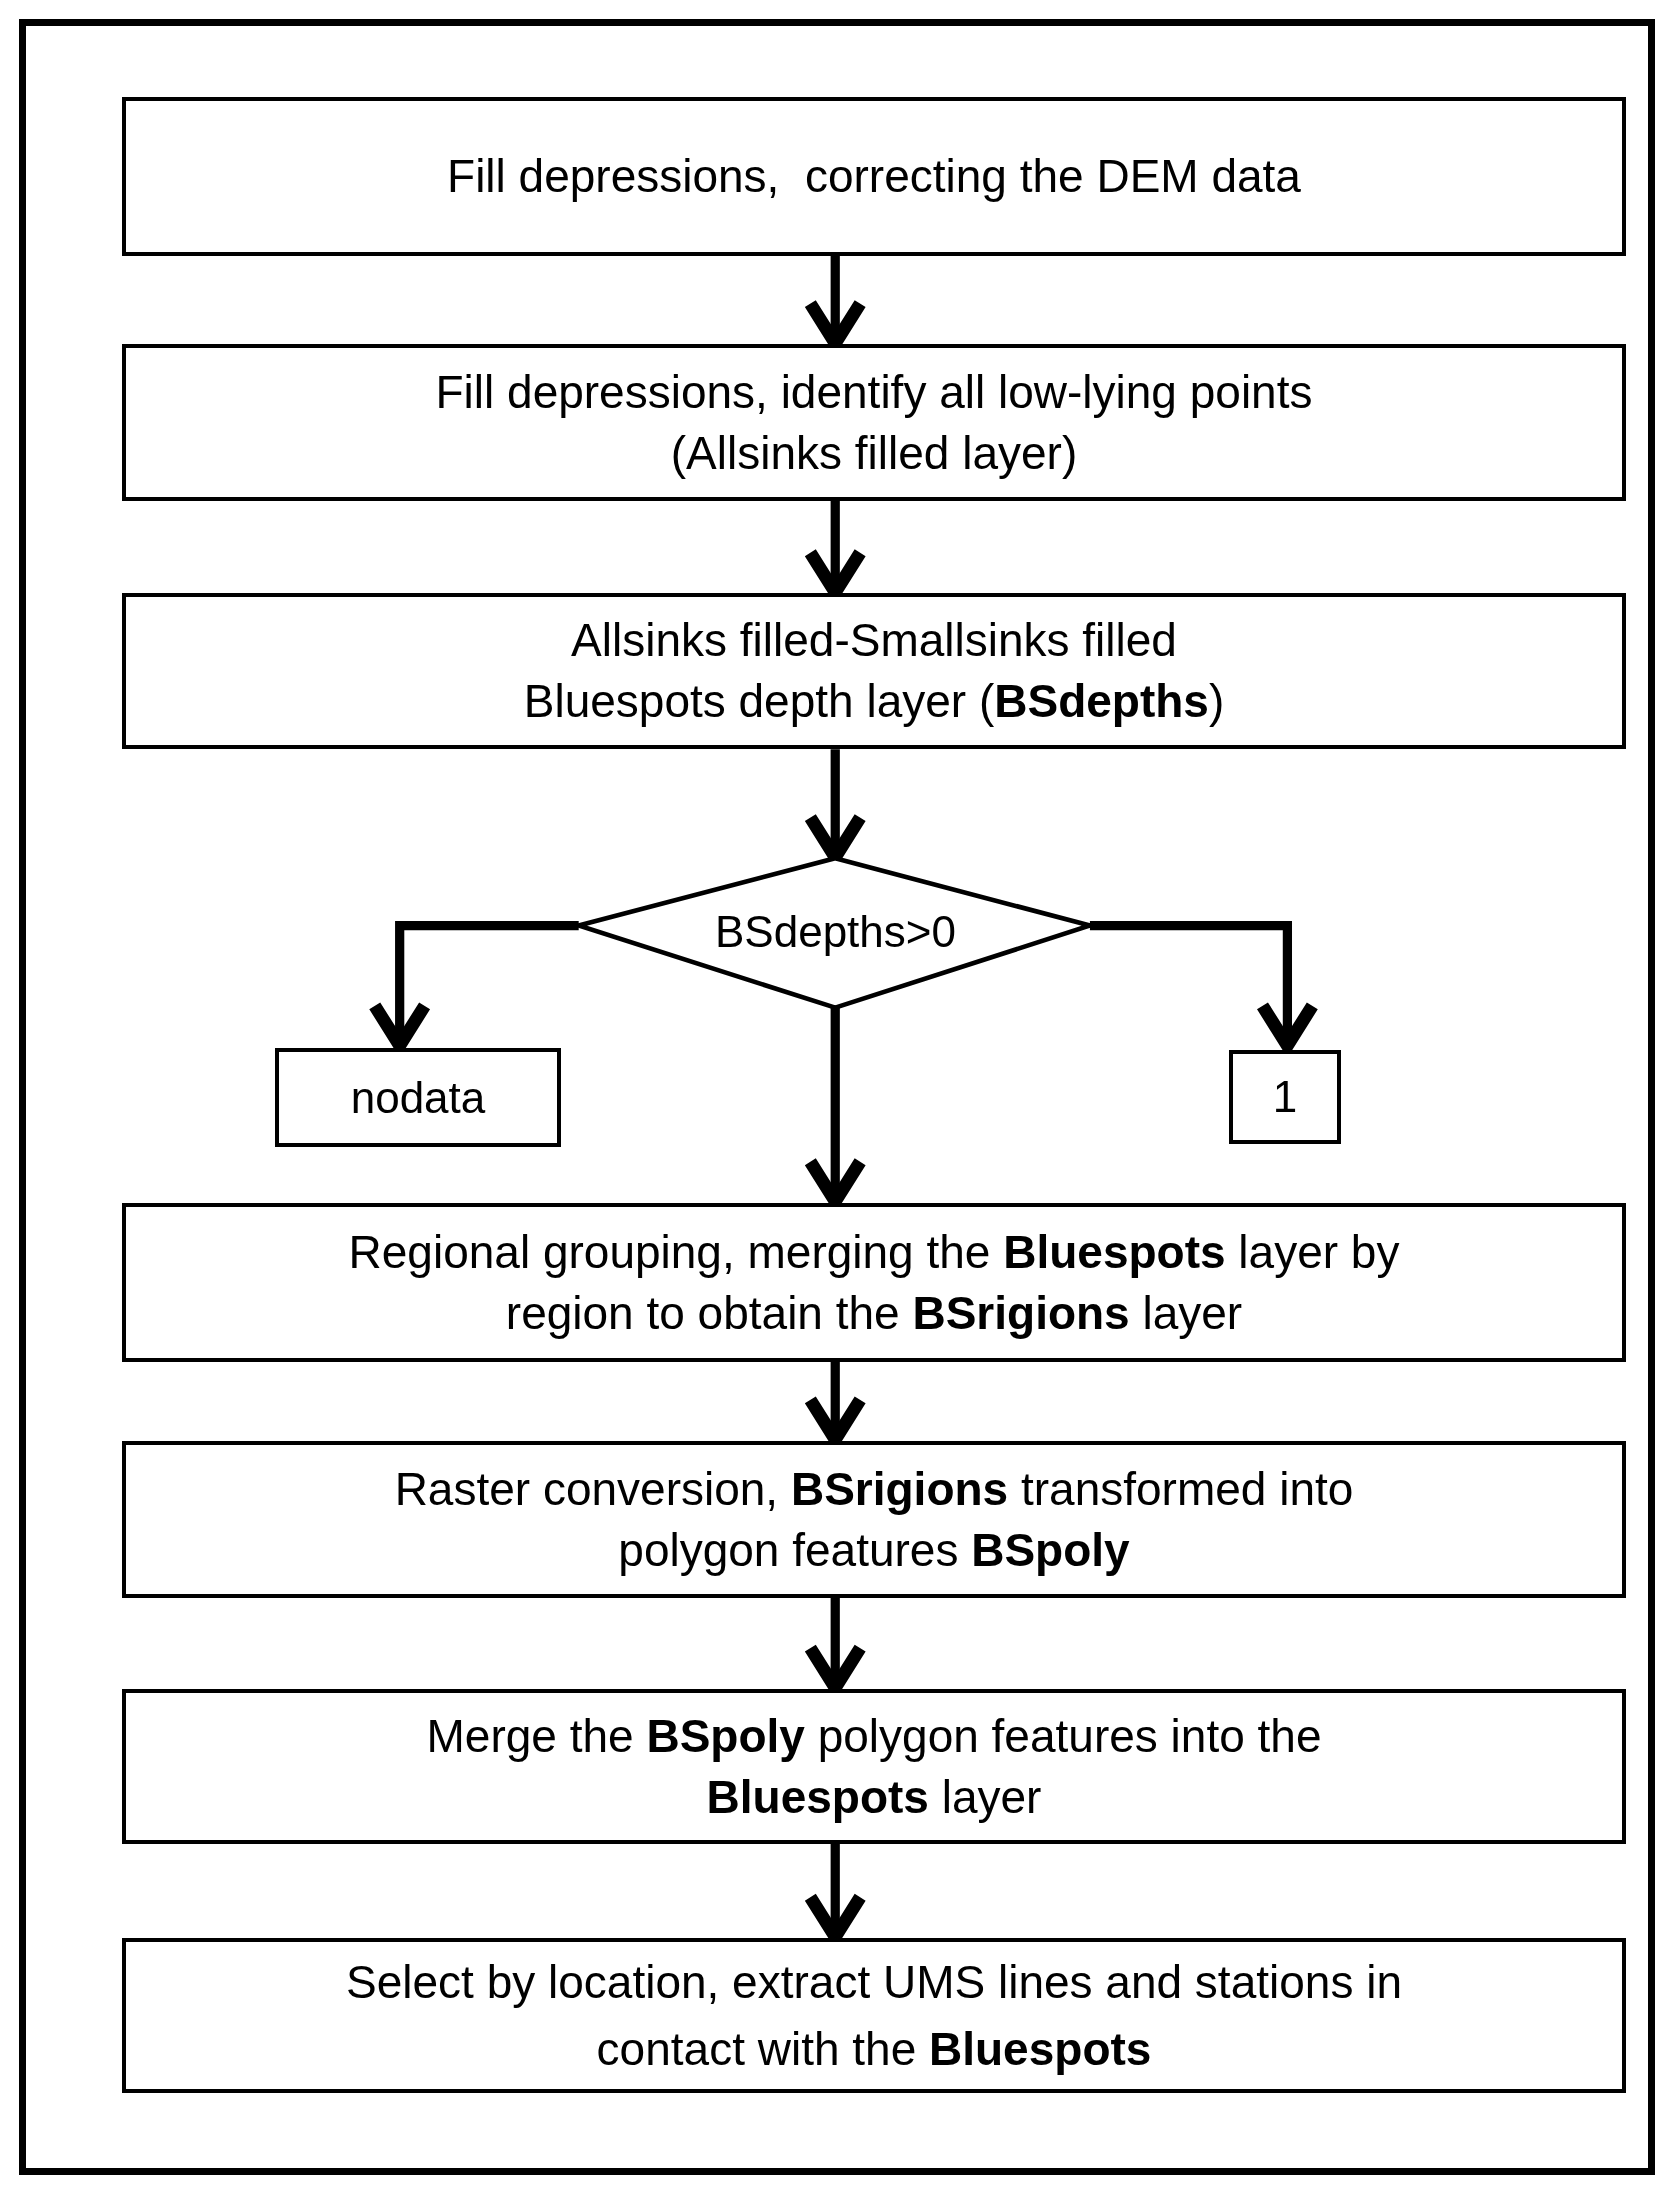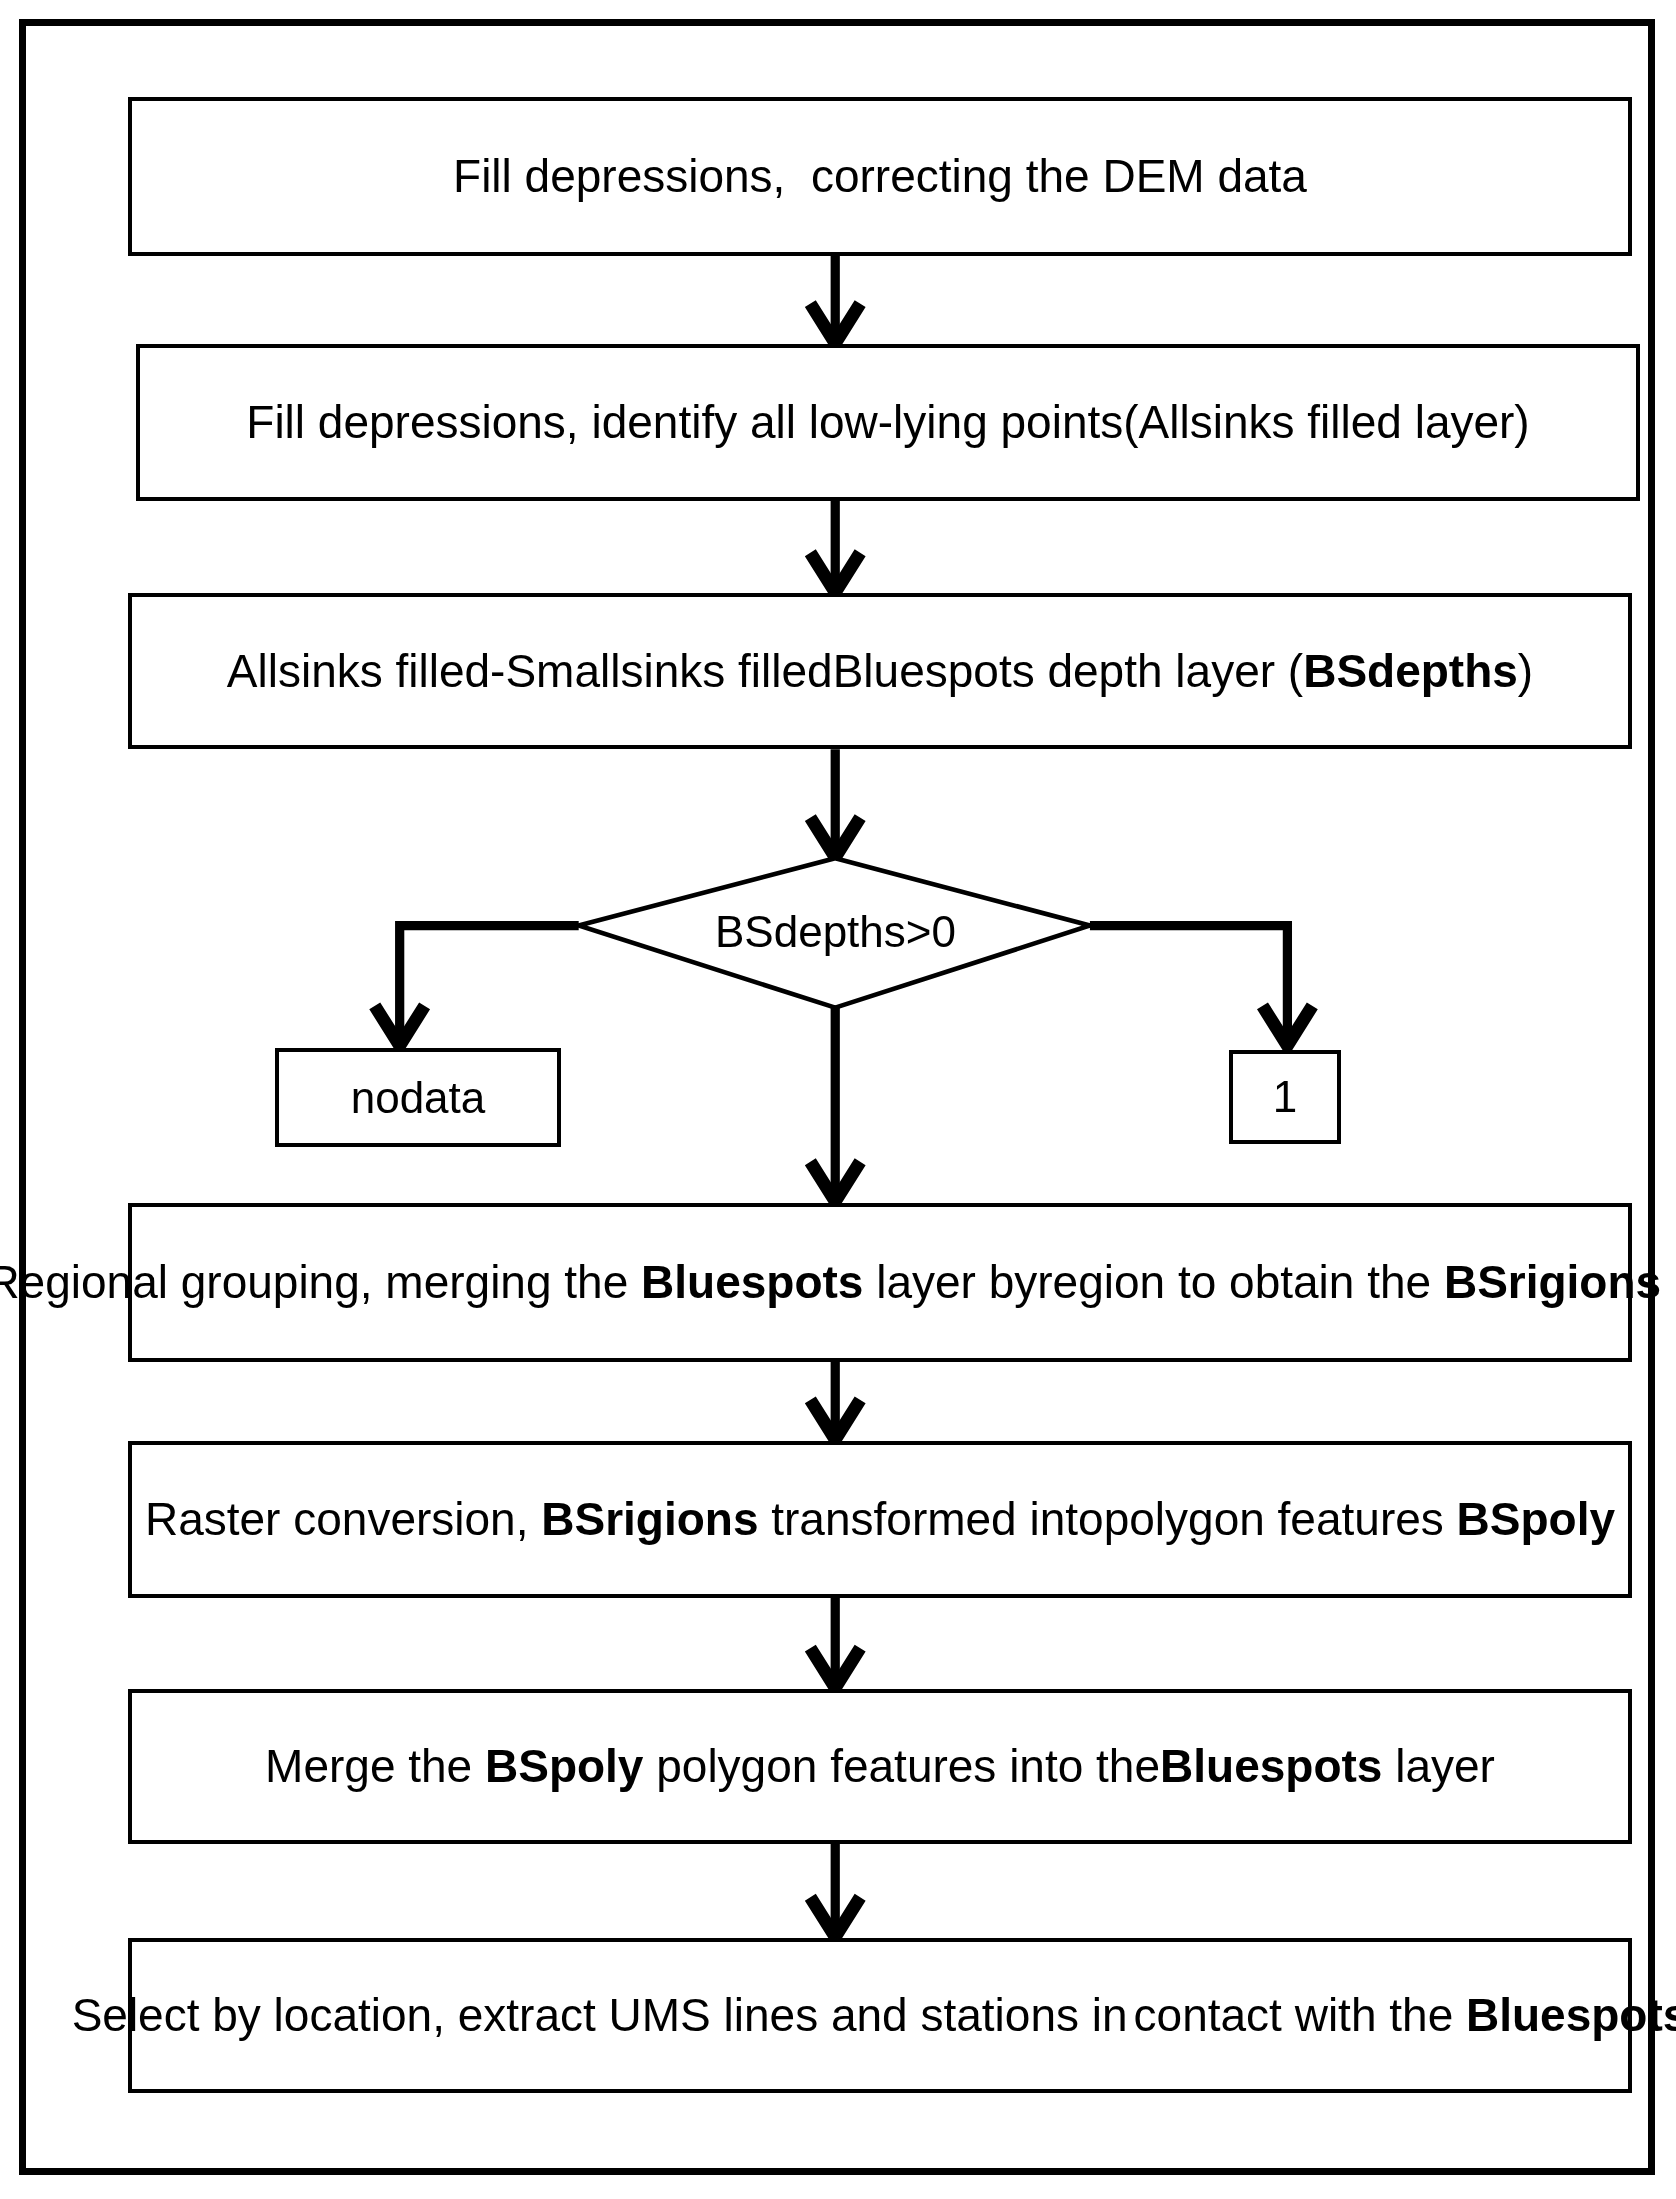--- a/index.html
+++ b/index.html
@@ -10,39 +10,39 @@
     font-family:"Liberation Sans", sans-serif;
     color:#000;
     overflow:hidden;
   }
   .frame{
     position:absolute;left:18.5px;top:18.5px;width:1636px;height:2156px;
     border:7.4px solid #000;box-sizing:border-box;
   }
   .flow-svg{position:absolute;left:0;top:0;width:1676px;height:2199px;}
   .pbox{
-    position:absolute;left:128px;width:1504px;
+    position:absolute;left:122px;width:1504px;
     border:4.6px solid #000;box-sizing:border-box;
     background:#ffffff;
-    display:flex;flex-direction:row;justify-content:center;align-items:center;
+    display:flex;flex-direction:column;justify-content:center;align-items:center;
     text-align:center;font-size:46px;line-height:61px;
   }
   .sbox{
     position:absolute;border:4.6px solid #000;box-sizing:border-box;background:#ffffff;
     display:flex;justify-content:center;align-items:center;
     font-size:44px;
   }
   .line{display:block;white-space:pre;}
   .b{font-weight:bold;}
   .dlabel{
     position:absolute;left:605px;top:904px;width:461px;height:55px;
     line-height:55px;text-align:center;font-size:44px;
   }
   #b1{top:97px;height:159px;}
-  #b2{top:344px;height:157px;margin-left:8px;}
+  #b2{top:344px;height:157px;}
   #b3{top:593px;height:156px;align-items:center;}
   #b4{top:1203px;height:159px;}
   #b5{top:1441px;height:157px;}
   #b6{top:1689px;height:155px;}
   #b7{top:1938px;height:155px;gap:6px;}
   #nodata-box{left:275px;top:1048px;width:286px;height:99px;}
   #one-box{left:1229px;top:1050px;width:112px;height:94px;}
   .stem{stroke:#000;stroke-width:10;fill:none;}
   .chev{stroke:#000;stroke-width:14;fill:none;stroke-linecap:butt;stroke-linejoin:miter;}
   .branch{stroke:#000;stroke-width:10;fill:none;stroke-linejoin:miter;}

